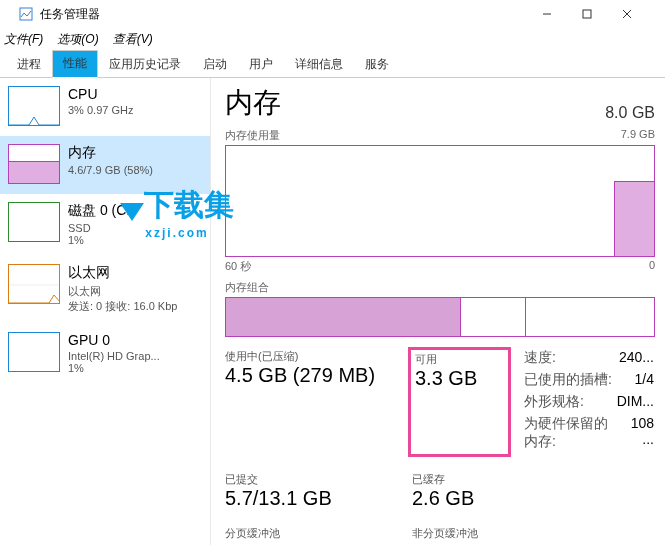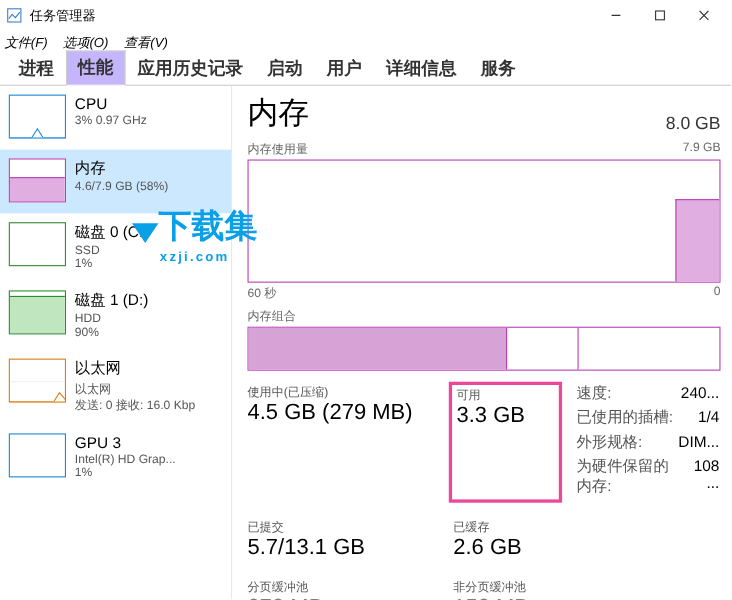--- a/index.html
+++ b/index.html
@@ -11,35 +11,35 @@
     width: 665px;
     height: 545px;
     overflow: hidden;
     position: relative;
   }
   
   .titlebar {
     height: 28px;
     display: flex;
     align-items: center;
-    padding: 0 5px;
+    padding: 0 18px;
     border-bottom: 0;
   }
   .titlebar .app-icon { width:16px; height:16px; margin-right:6px; display:flex; align-items:center; justify-content:center; }
   .titlebar .title { flex: 1; font-size: 12px; }
   .win-controls { display:flex; }
   .win-btn { width:40px; height:28px; display:flex; align-items:center; justify-content:center; color:#333; }
   .win-btn svg { stroke:#333; stroke-width:1; fill:none; }
   
   .menubar { height:22px; display:flex; align-items:center; padding:0 4px; font-size:12px; }
   .menubar span { margin-right:14px;font-style:italic; }
   
   .tabs { display:flex; border-bottom:1px solid #ccc; height:28px; align-items:flex-end; padding:0 6px; }
-  .tab { padding:4px 10px 5px; border:1px solid transparent; border-bottom:0; font-size:16px; position:relative; top:1px; color:#333;font-weight:bold; }
-  .tab.active { border-color:#ccc; background:#c4b5fd; border-bottom:1px solid #fff; }
+  .tab { padding:4px 10px 5px; border:1px solid transparent; border-bottom:0; font-size:12px; position:relative; top:1px; color:#333; }
+  .tab.active { border-color:#ccc; background:#0ea5e9; border-bottom:1px solid #fff; }
   
   .main { display:flex; height: calc(545px - 28px - 22px - 28px); }
   .sidebar { width:210px; overflow:hidden; }
   .sb-item { display:flex; padding:8px 8px 10px 8px; border-bottom:0; cursor:default; }
   .sb-item.selected { background:#cce8ff; }
   .sb-chart { width:52px; height:40px; border:1px solid #888; margin-right:8px; position:relative; overflow:hidden; background:#fff; }
   .sb-chart .fill { position:absolute; bottom:0; left:0; right:0; }
   .sb-text .line1 { font-size:14px; margin-bottom:2px; }
   .sb-text .line2 { font-size:11px; color:#555; }
   .sb-text .line3 { font-size:11px; color:#555; }
@@ -143,49 +143,39 @@
 
     <div class="sb-item">
       <div class="sb-chart" style="border-color:#2e8b2e"></div>
       <div class="sb-text">
         <div class="line1">磁盘 0 (C:)</div>
         <div class="line2">SSD</div>
         <div class="line3">1%</div>
       </div>
     </div>
 
-    <div class="sb-item">
-      <div class="sb-chart" style="border-color:#2e8b2e">
-        <div class="fill" style="height:90%;background:#bfe6bf;border-top:1px solid #2e8b2e"></div>
-      </div>
-      <div class="sb-text">
-        <div class="line1">磁盘 1 (D:)</div>
-        <div class="line2">HDD</div>
-        <div class="line3">90%</div>
-      </div>
-    </div>
 
     <div class="sb-item">
       <div class="sb-chart" style="border-color:#d97c12">
         <svg width="52" height="40">
             <line x1="0" y1="20" x2="52" y2="20" stroke="#eee"></line>
             <polyline points="0,38 40,38 45,30 52,38" fill="none" stroke="#d97c12"></polyline>
           </svg>
       </div>
       <div class="sb-text">
         <div class="line1">以太网</div>
         <div class="line2">以太网</div>
         <div class="line3">发送: 0 接收: 16.0 Kbp</div>
       </div>
     </div>
 
     <div class="sb-item">
       <div class="sb-chart" style="border-color:#1a88d8"></div>
       <div class="sb-text">
-        <div class="line1">GPU 3</div>
+        <div class="line1">GPU 0</div>
         <div class="line2">Intel(R) HD Grap...</div>
         <div class="line3">1%</div>
       </div>
     </div>
   </div>
 
   <div class="detail">
     <div class="d-head">
       <div class="h1">内存</div>
       <div class="h2">8.0 GB</div>

